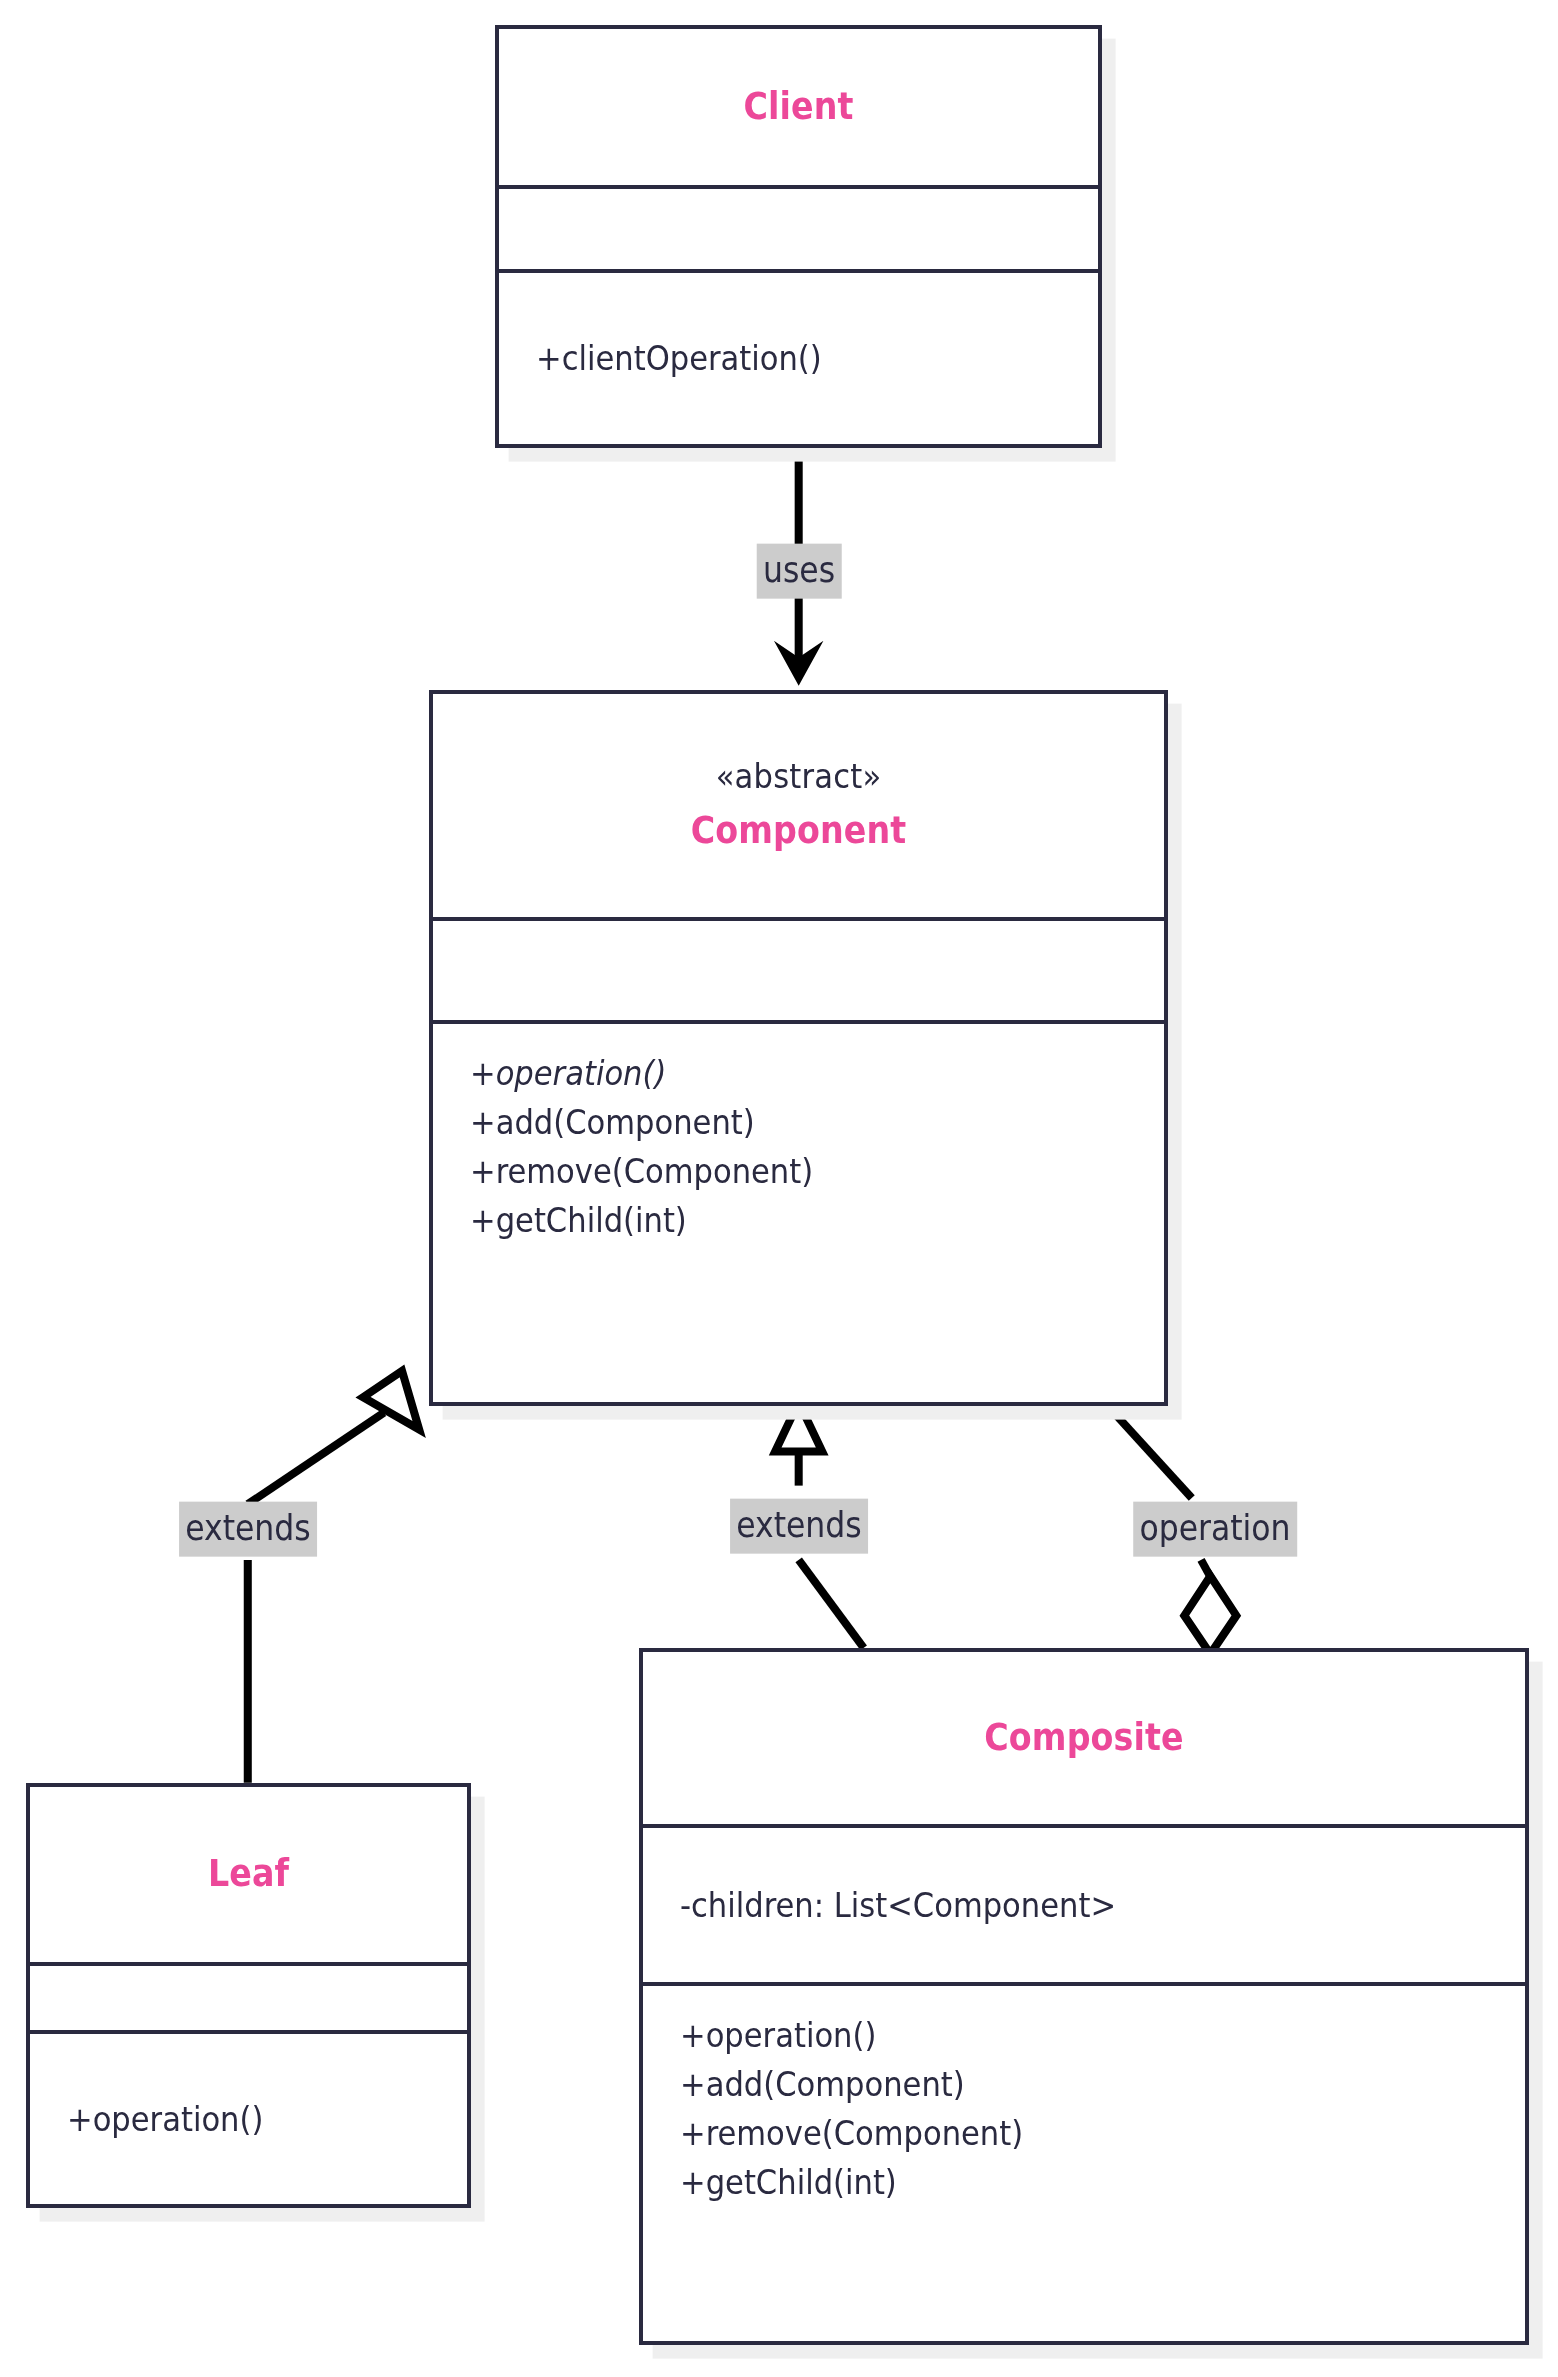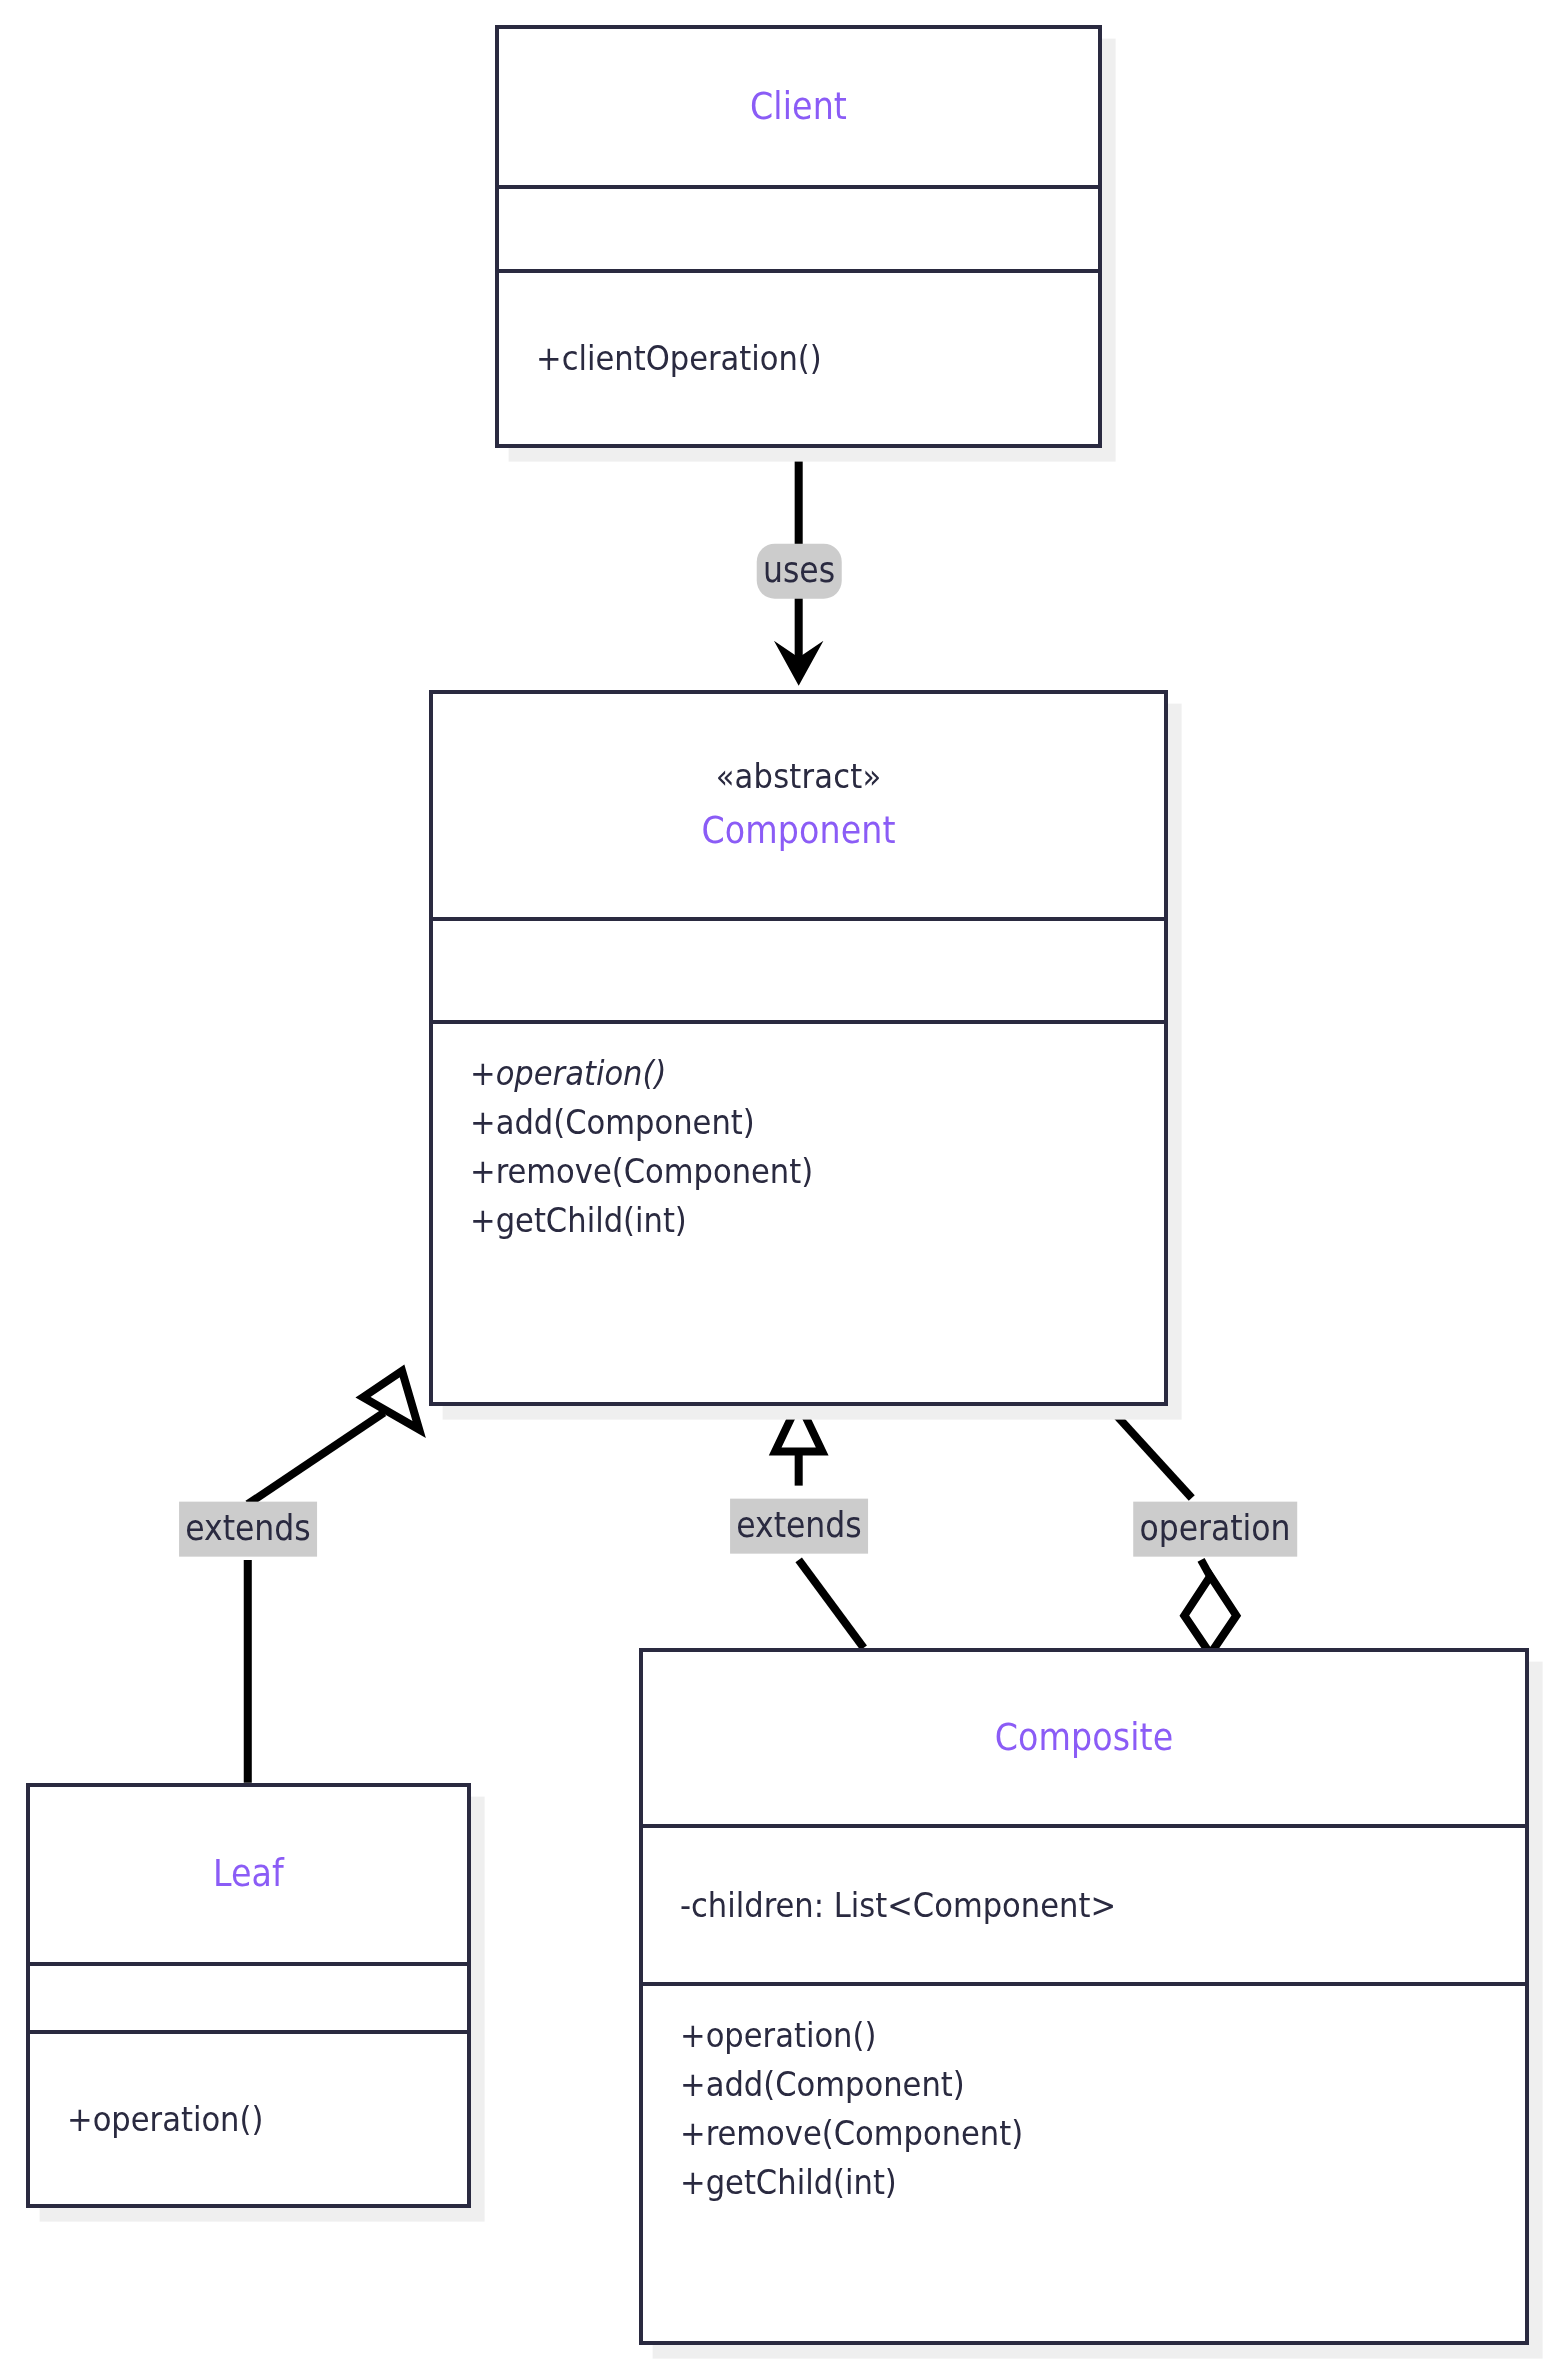--- a/index.html
+++ b/index.html
@@ -70,23 +70,23 @@
   }
 
   .class-stereotype {
     color: #2a2a40;
     font-size: 34px;
     font-weight: 400;
     line-height: 1.05;
     letter-spacing: 0.2px;
   }
   .class-title {
-    color: #8b5cf6;
+    color: #ec4899;
     font-size: 37px;
-    font-weight: 400;
+    font-weight: 700;
     line-height: 1.1;
     letter-spacing: 0.1px;
     text-align: right;
   }
   .class-title.with-stereo {
     margin-top: 16px;
   }
 
   .member {
     color: #2a2a40;
@@ -151,21 +151,21 @@
       <path d="M 1955 2546 L 1997 2610 L 1955 2672 L 1913 2610 Z" fill="#ffffff" stroke="#000000" stroke-width="13" stroke-linejoin="miter"></path>
     </g>
   </svg>
 
   <div class="edge-label" style="left:799px; top:1526px;">extends</div>
 
   <div class="edge-label" style="left:248px; top:1529px;">extends</div>
 
   <div class="edge-label" style="left:1215px; top:1529px;">operation</div>
 
-  <div class="edge-label" style="left:799px; top:571px;border-radius:18px;">uses</div>
+  <div class="edge-label" style="left:799px; top:571px;">uses</div>
 
   <div class="uml-class" style="left:495px; top:25px; width:607px; height:423px;">
     <div class="compartment c-header" style="height:158px;">
       <div class="class-title">Client</div>
     </div>
     <div class="compartment c-body" style="height:84px;"></div>
     <div class="compartment c-body" style="height:177px;">
       <div class="member">+clientOperation()</div>
     </div>
   </div>

